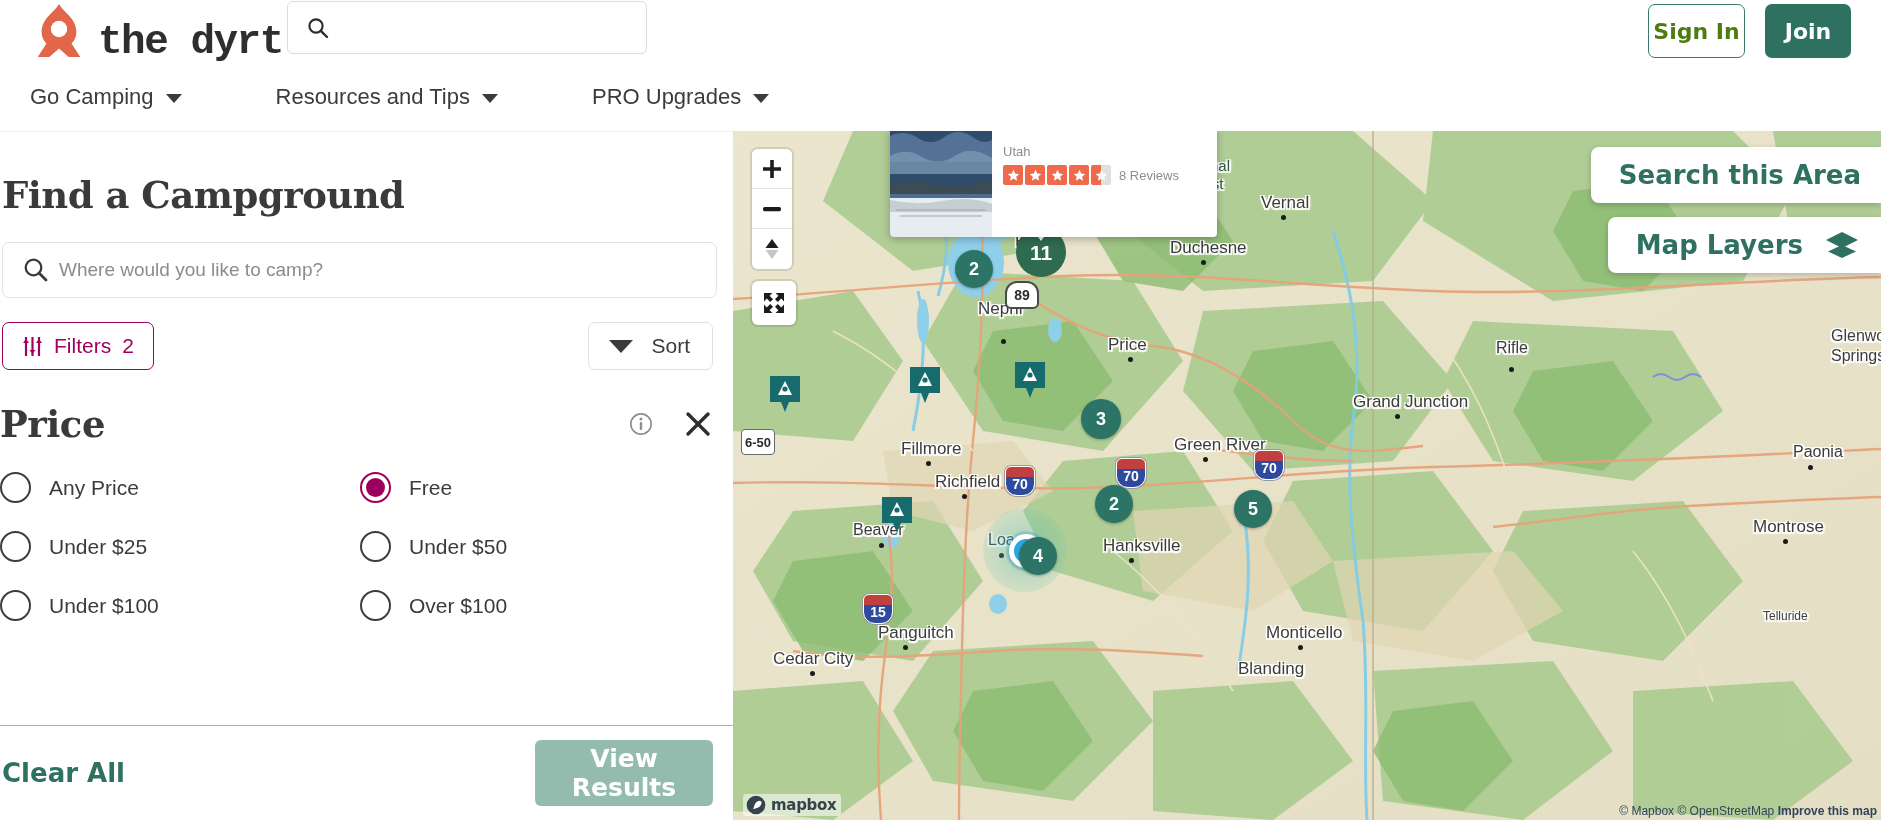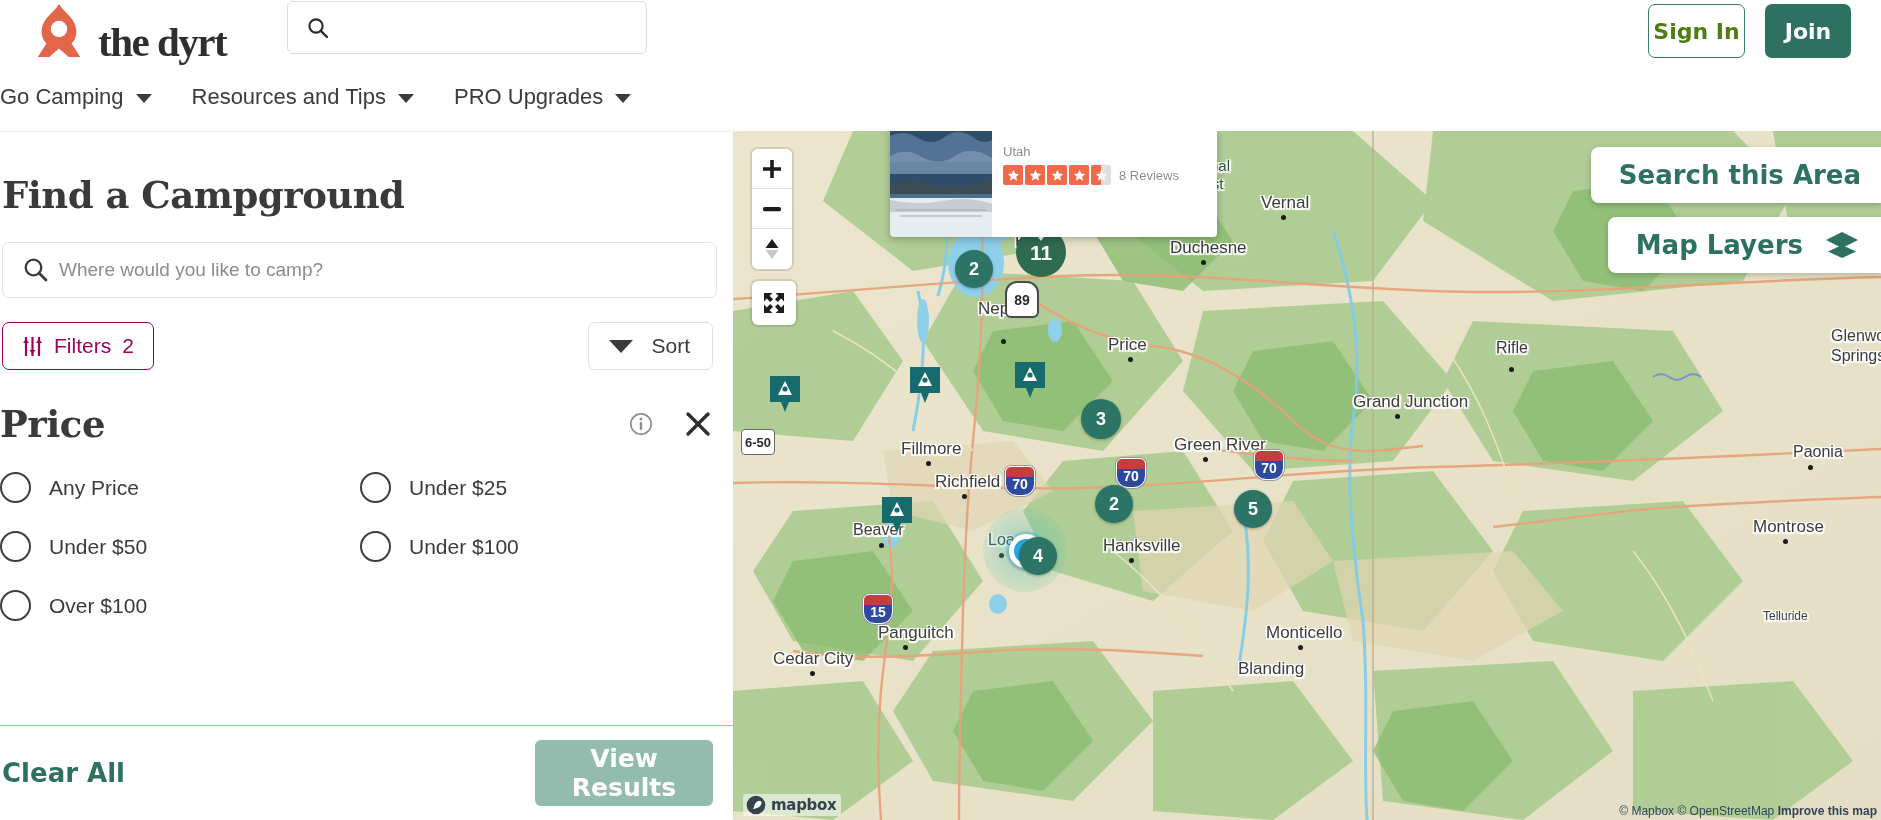--- a/index.html
+++ b/index.html
@@ -22,21 +22,21 @@
   .header-top {
     position: absolute; top: 0; left: 0; width: 1881px; height: 62px;
     display: flex; align-items: center;
   }
   .logo-wrap {
     display: flex; align-items: center; gap: 10px;
     margin-left: 30px; height: 62px;
   }
   .logo-flame { width: 58px; height: 56px; display: block; }
   .logo-word {
-    font-family: Liberation Serif, serif;
+    font-family: Liberation Mono, monospace;
     font-size: 41px; font-weight: bold;
     letter-spacing: -1.5px; color: #2e2e2e; margin-top: 21px;
   }
   .search-box {
     position: absolute; left: 287px; top: 1px;
     width: 360px; height: 53px;
     border: 1px solid #dcdcdc; border-radius: 6px;
     background: #fff; display: flex; align-items: center;
   }
   .search-box .mag { margin-left: 19px; }
@@ -61,21 +61,22 @@
     width: 86px; height: 54px;
     border: 0; border-radius: 7px;
     background: #2f7161; color: #fff;
     font-size: 22px; font-weight: bold;
     font-family: "DejaVu Sans", sans-serif;
     cursor: pointer;
   }
   .nav {
     position: absolute; top: 62px; left: 0;
     width: 1881px; height: 69px;
-    display: flex; align-items: center; gap: 40px;
+    display: flex; align-items: center; gap: 94px;
+    padding-left: 30px;
   }
   .nav-item {
     display: flex; align-items: center; gap: 12px;
     font-size: 22px; color: #3b3b3b; cursor: pointer;
   }
   .chev {
     width: 0; height: 0;
     border-left: 8px solid transparent;
     border-right: 8px solid transparent;
     border-top: 9px solid #3b3b3b;
@@ -265,21 +266,21 @@
   }
   .shield.i {
     width: 30px; height: 30px;
     background: linear-gradient(#c13f3f 0 34%, #2d4a9e 34% 100%);
     color: #fff; border-radius: 6px 6px 12px 12px;
     border: 1.5px solid #fff;
     padding-top: 6px;
     box-shadow: 0 0 0 1px #999;
   }
   .shield.us {
-    width: 34px; height: 37px;
+    width: 34px; height: 28px;
     background: #fff; color: #2b2b2b;
     border: 2px solid #4a4a4a; border-radius: 12px 12px 6px 6px; text-align: center;
   }
   .shield.st {
     width: 34px; height: 26px;
     background: #fff; color: #2b2b2b;
     border: 1.5px solid #6a6a6a; border-radius: 4px;
     font-size: 13px;
   }
 
@@ -481,20 +482,24 @@
       <svg class="icon-close" width="30" height="30" viewBox="0 0 30 30">
         <line x1="5" y1="5" x2="25" y2="25" stroke="#2e2e2e" stroke-width="3.4" stroke-linecap="round"></line>
         <line x1="25" y1="5" x2="5" y2="25" stroke="#2e2e2e" stroke-width="3.4" stroke-linecap="round"></line>
       </svg>
     </div>
 
     <div class="radios">
       <label class="radio-opt">
         <span class="radio-dot"></span>
         <span>Any Price</span>
+      </label>
+      <label class="radio-opt">
+        <span class="radio-dot on"></span>
+        <span>Free</span>
       </label>
       <label class="radio-opt">
         <span class="radio-dot"></span>
         <span>Under $25</span>
       </label>
       <label class="radio-opt">
         <span class="radio-dot"></span>
         <span>Under $50</span>
       </label>
       <label class="radio-opt">

